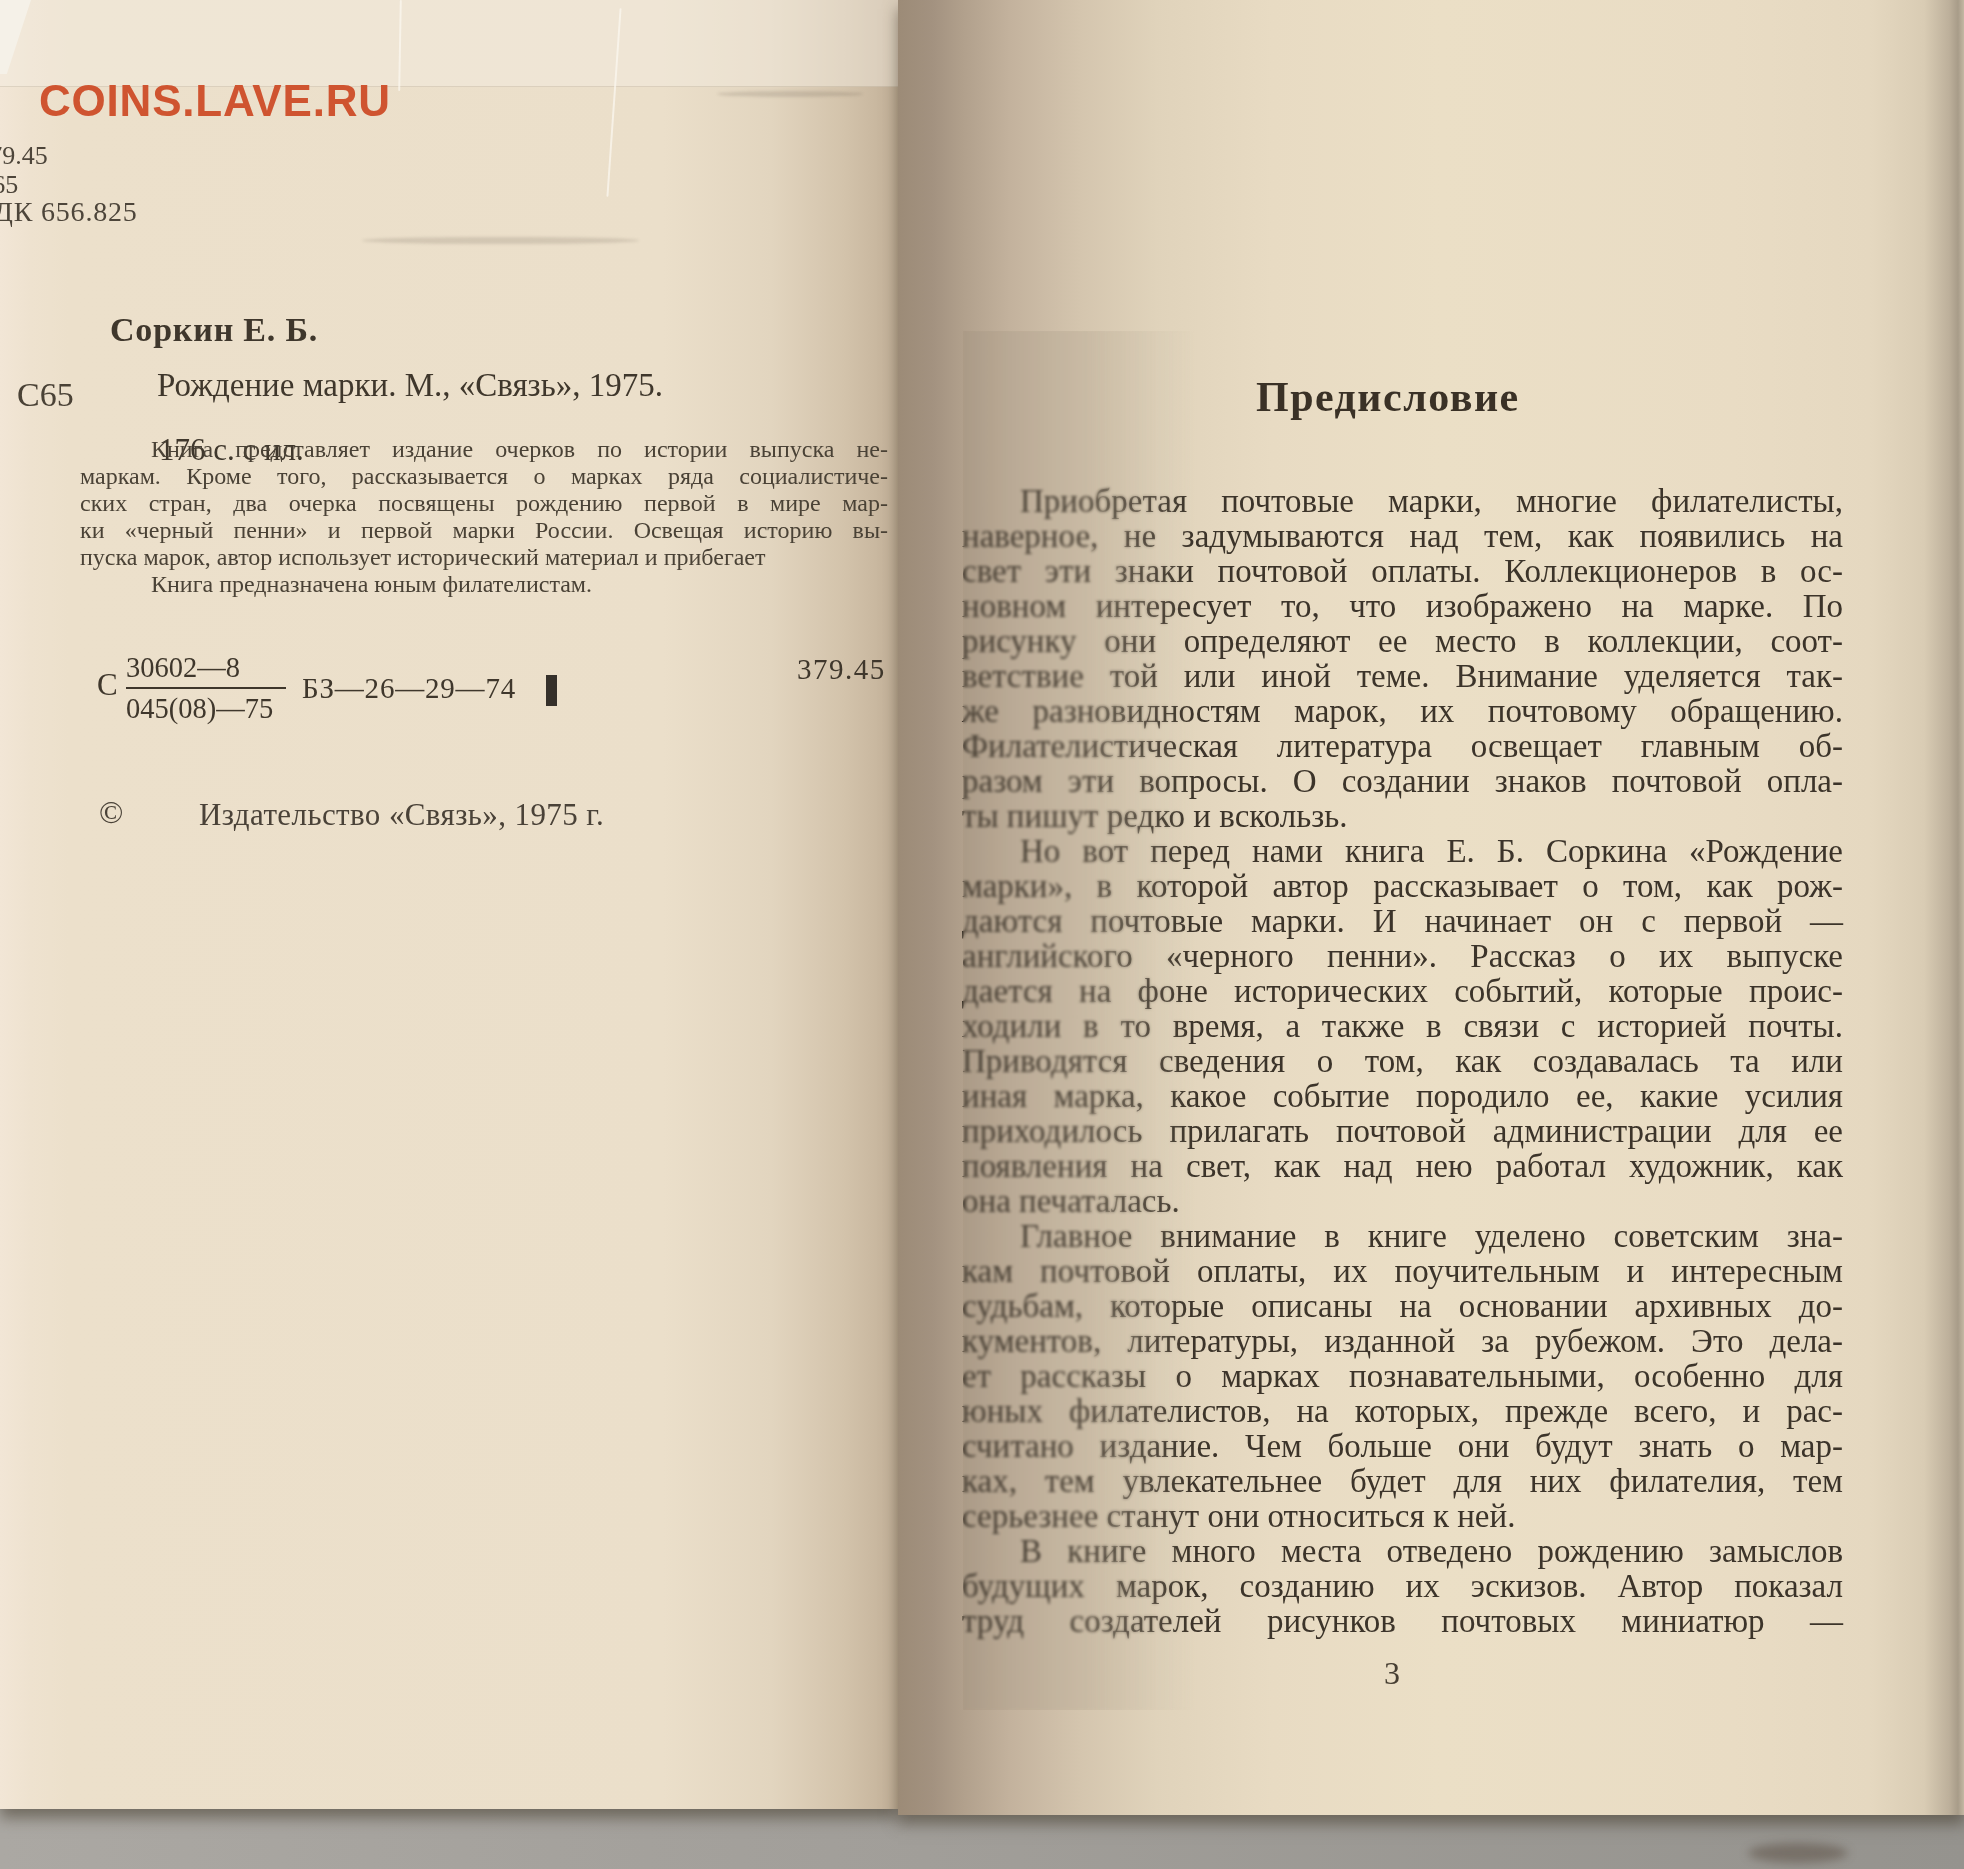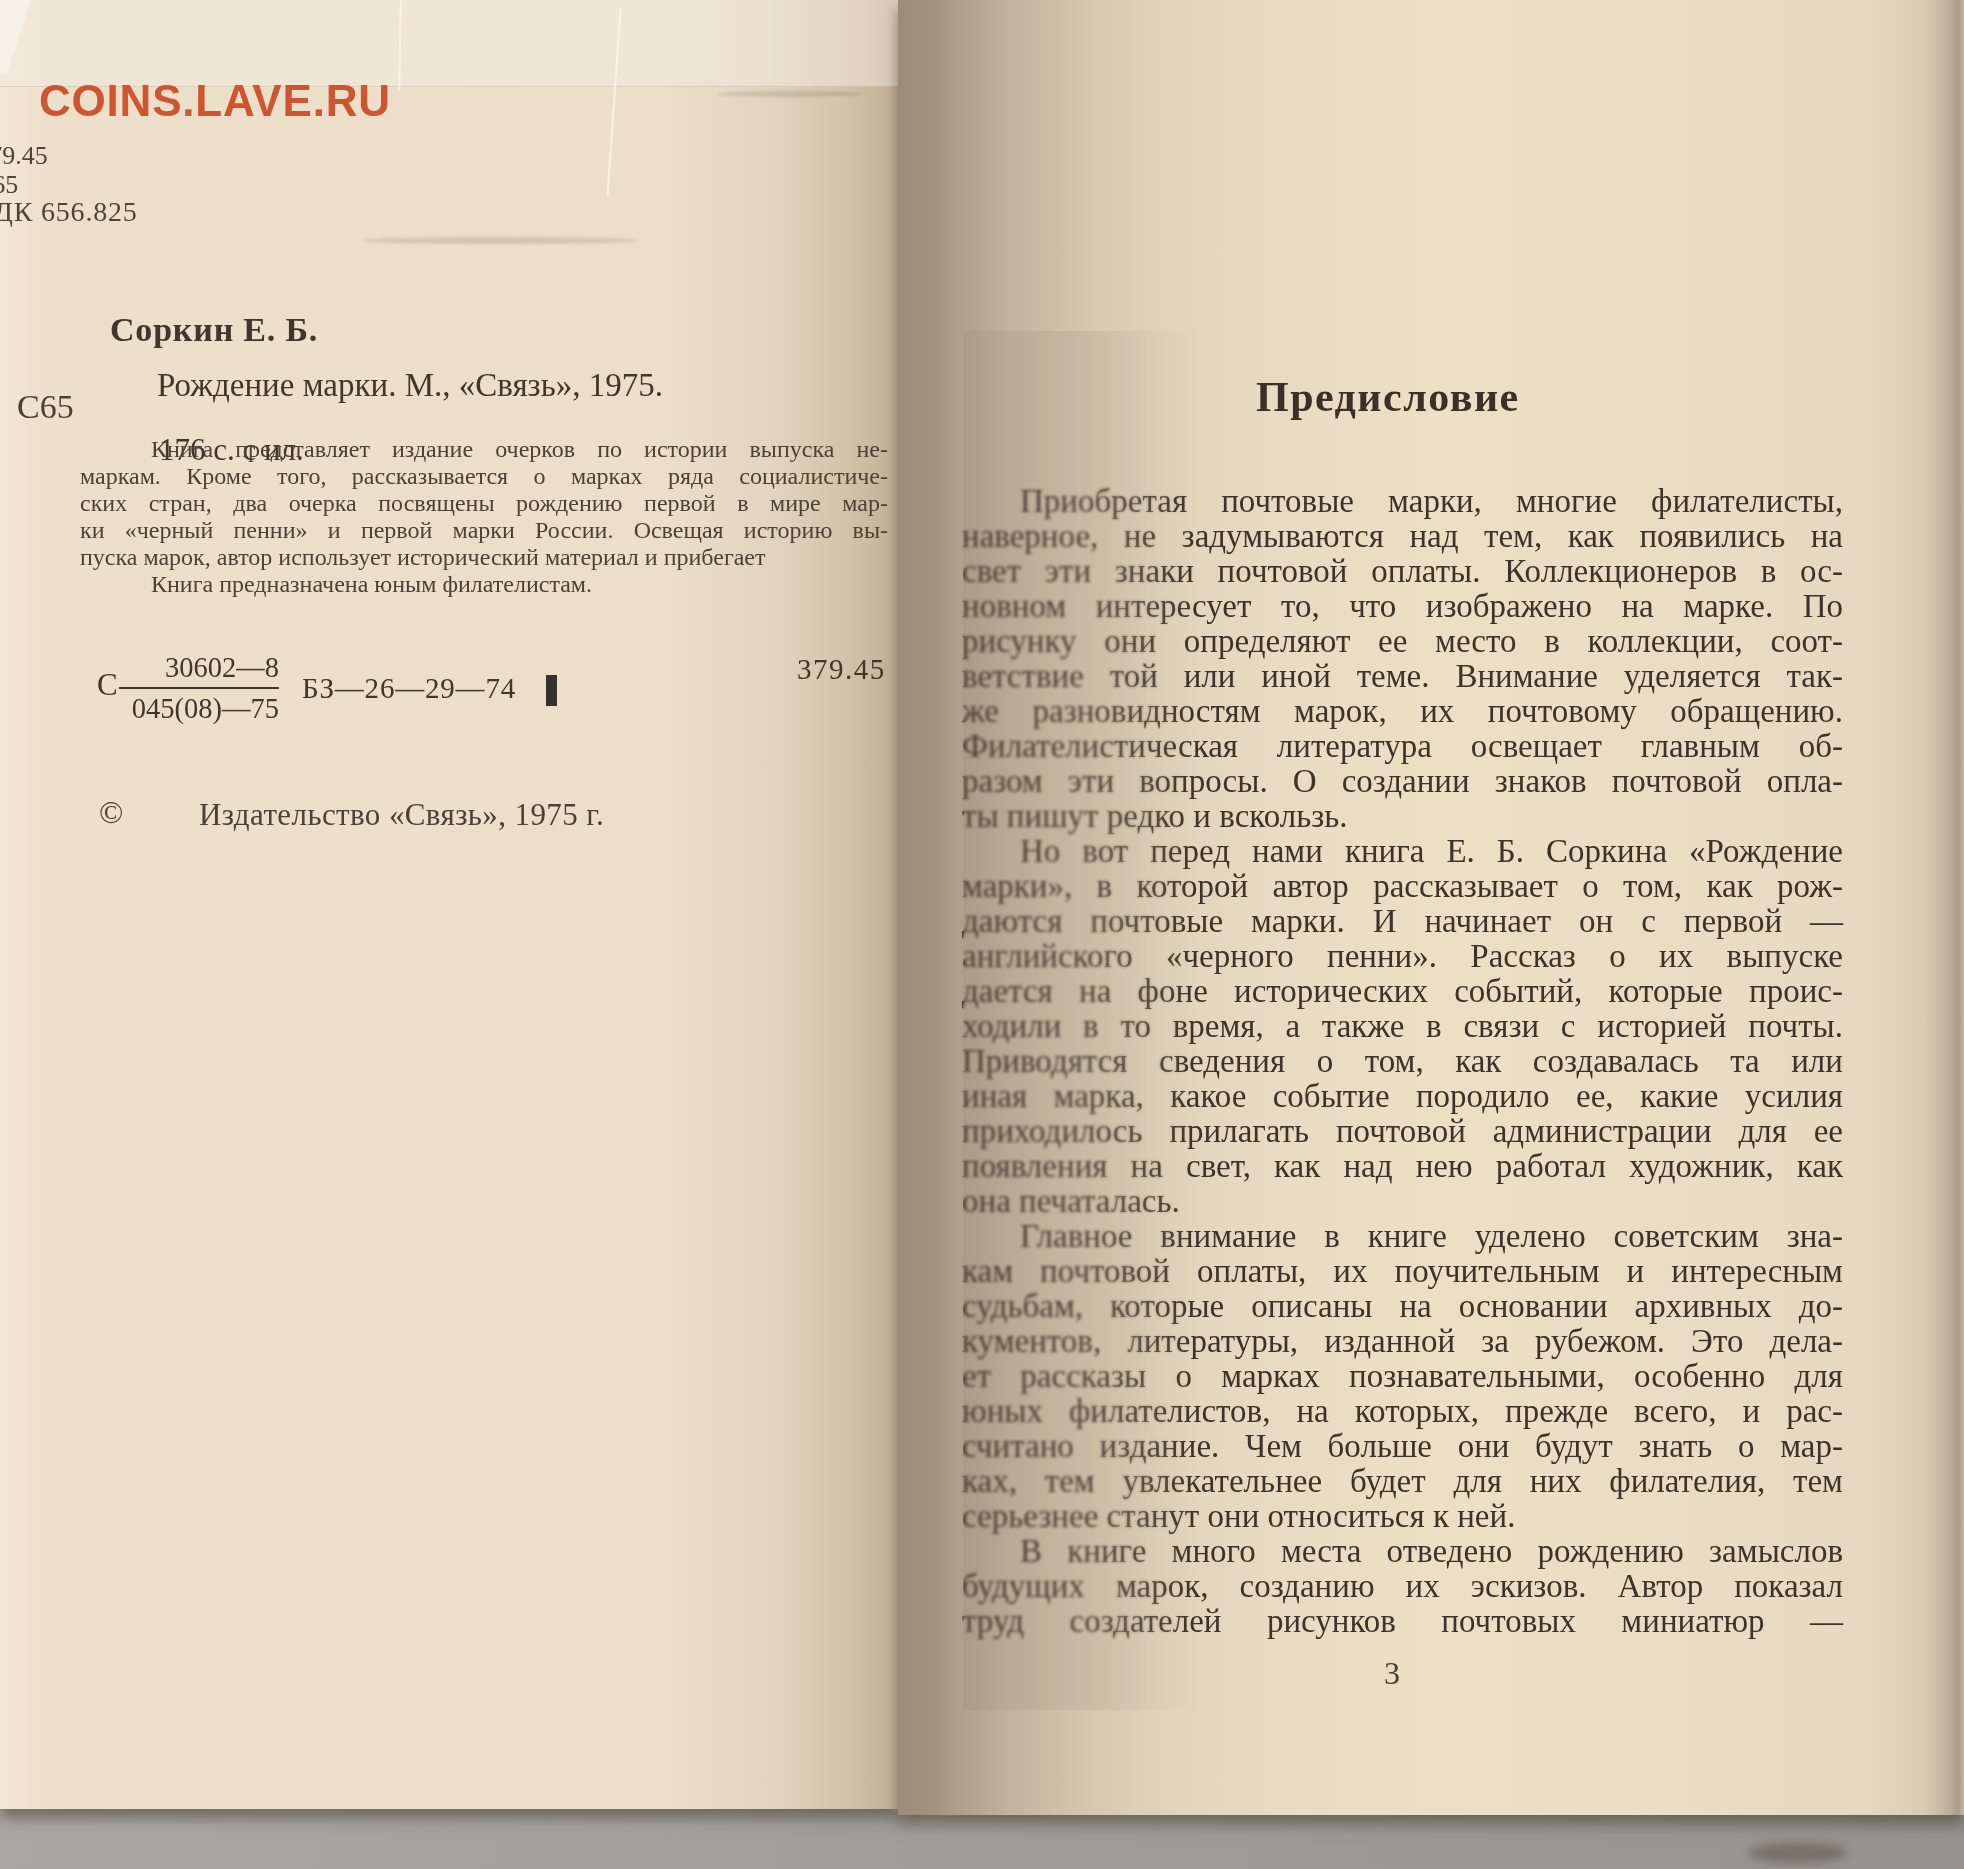--- a/index.html
+++ b/index.html
@@ -32,32 +32,32 @@
   .txt{position:absolute;color:#3f372c;white-space:nowrap;}
   .watermark{
     left:39px;top:48px;font-family:"Liberation Sans","DejaVu Sans",sans-serif;
     font-weight:bold;font-size:44px;letter-spacing:0.8px;
   }
   .stamp{color:#4d453a;}
   .stamp-1{left:-10.8px;top:141px;font-size:26px;}
   .stamp-2{left:-7.7px;top:170px;font-size:26px;}
   .stamp-3{left:-6.2px;top:196px;font-size:28px;letter-spacing:0.8px;}
   .author{left:110px;top:311px;font-size:34px;font-weight:bold;letter-spacing:0.8px;}
-  .index-code{left:17px;top:388px;font-size:34px;color:#4a4236;}
+  .index-code{left:17px;top:376px;font-size:34px;color:#4a4236;}
   .title-line{left:157px;top:367px;font-size:33px;}
   .pages-line{left:159px;top:432px;font-size:31px;}
   .annotation{position:absolute;left:80px;top:436px;width:808px;
     font-size:24px;line-height:27px;color:#4a4236;}
   .annotation .pl > div{text-indent:0;}
   .annotation .pl > div:first-child{text-indent:71px;}
   .pl > div{text-align:justify;text-align-last:justify;}
   .pl > div:last-child{text-align-last:left;}
   .pl.cont > div:last-child{text-align-last:justify;}
   .cat-prefix{left:97px;top:667px;font-size:31px;}
-  .frac{position:absolute;left:119px;top:651px;width:160px;color:#3f372c;text-align:right;}
+  .frac{position:absolute;left:126px;top:651px;width:160px;color:#3f372c;}
   .frac .num{font-size:28.5px;line-height:34px;padding-bottom:1.5px;border-bottom:2.3px solid #3e362b;}
   .frac .den{font-size:28.5px;line-height:35px;padding-top:2.3px;}
   .cat-code{left:302px;top:672px;font-size:29px;letter-spacing:0.8px;}
   .cat-tick{position:absolute;left:546px;top:675px;width:10.8px;height:31px;background:#35302a;}
   .cat-price{left:797px;top:653px;font-size:29px;letter-spacing:1.5px;text-align:center;}
   .copyright-symbol{left:99px;top:794px;font-size:32px;color:#4a4238;}
   .copyright-text{left:199px;top:797px;font-size:31px;letter-spacing:0.4px;color:#4a4238;}
   .preface-heading{left:1256px;top:373px;font-size:42px;font-weight:bold;letter-spacing:1.5px;color:#3a3126;}
   .preface-body{position:absolute;left:962px;top:484px;width:881px;
     font-size:33px;line-height:35px;color:#3c342a;}

